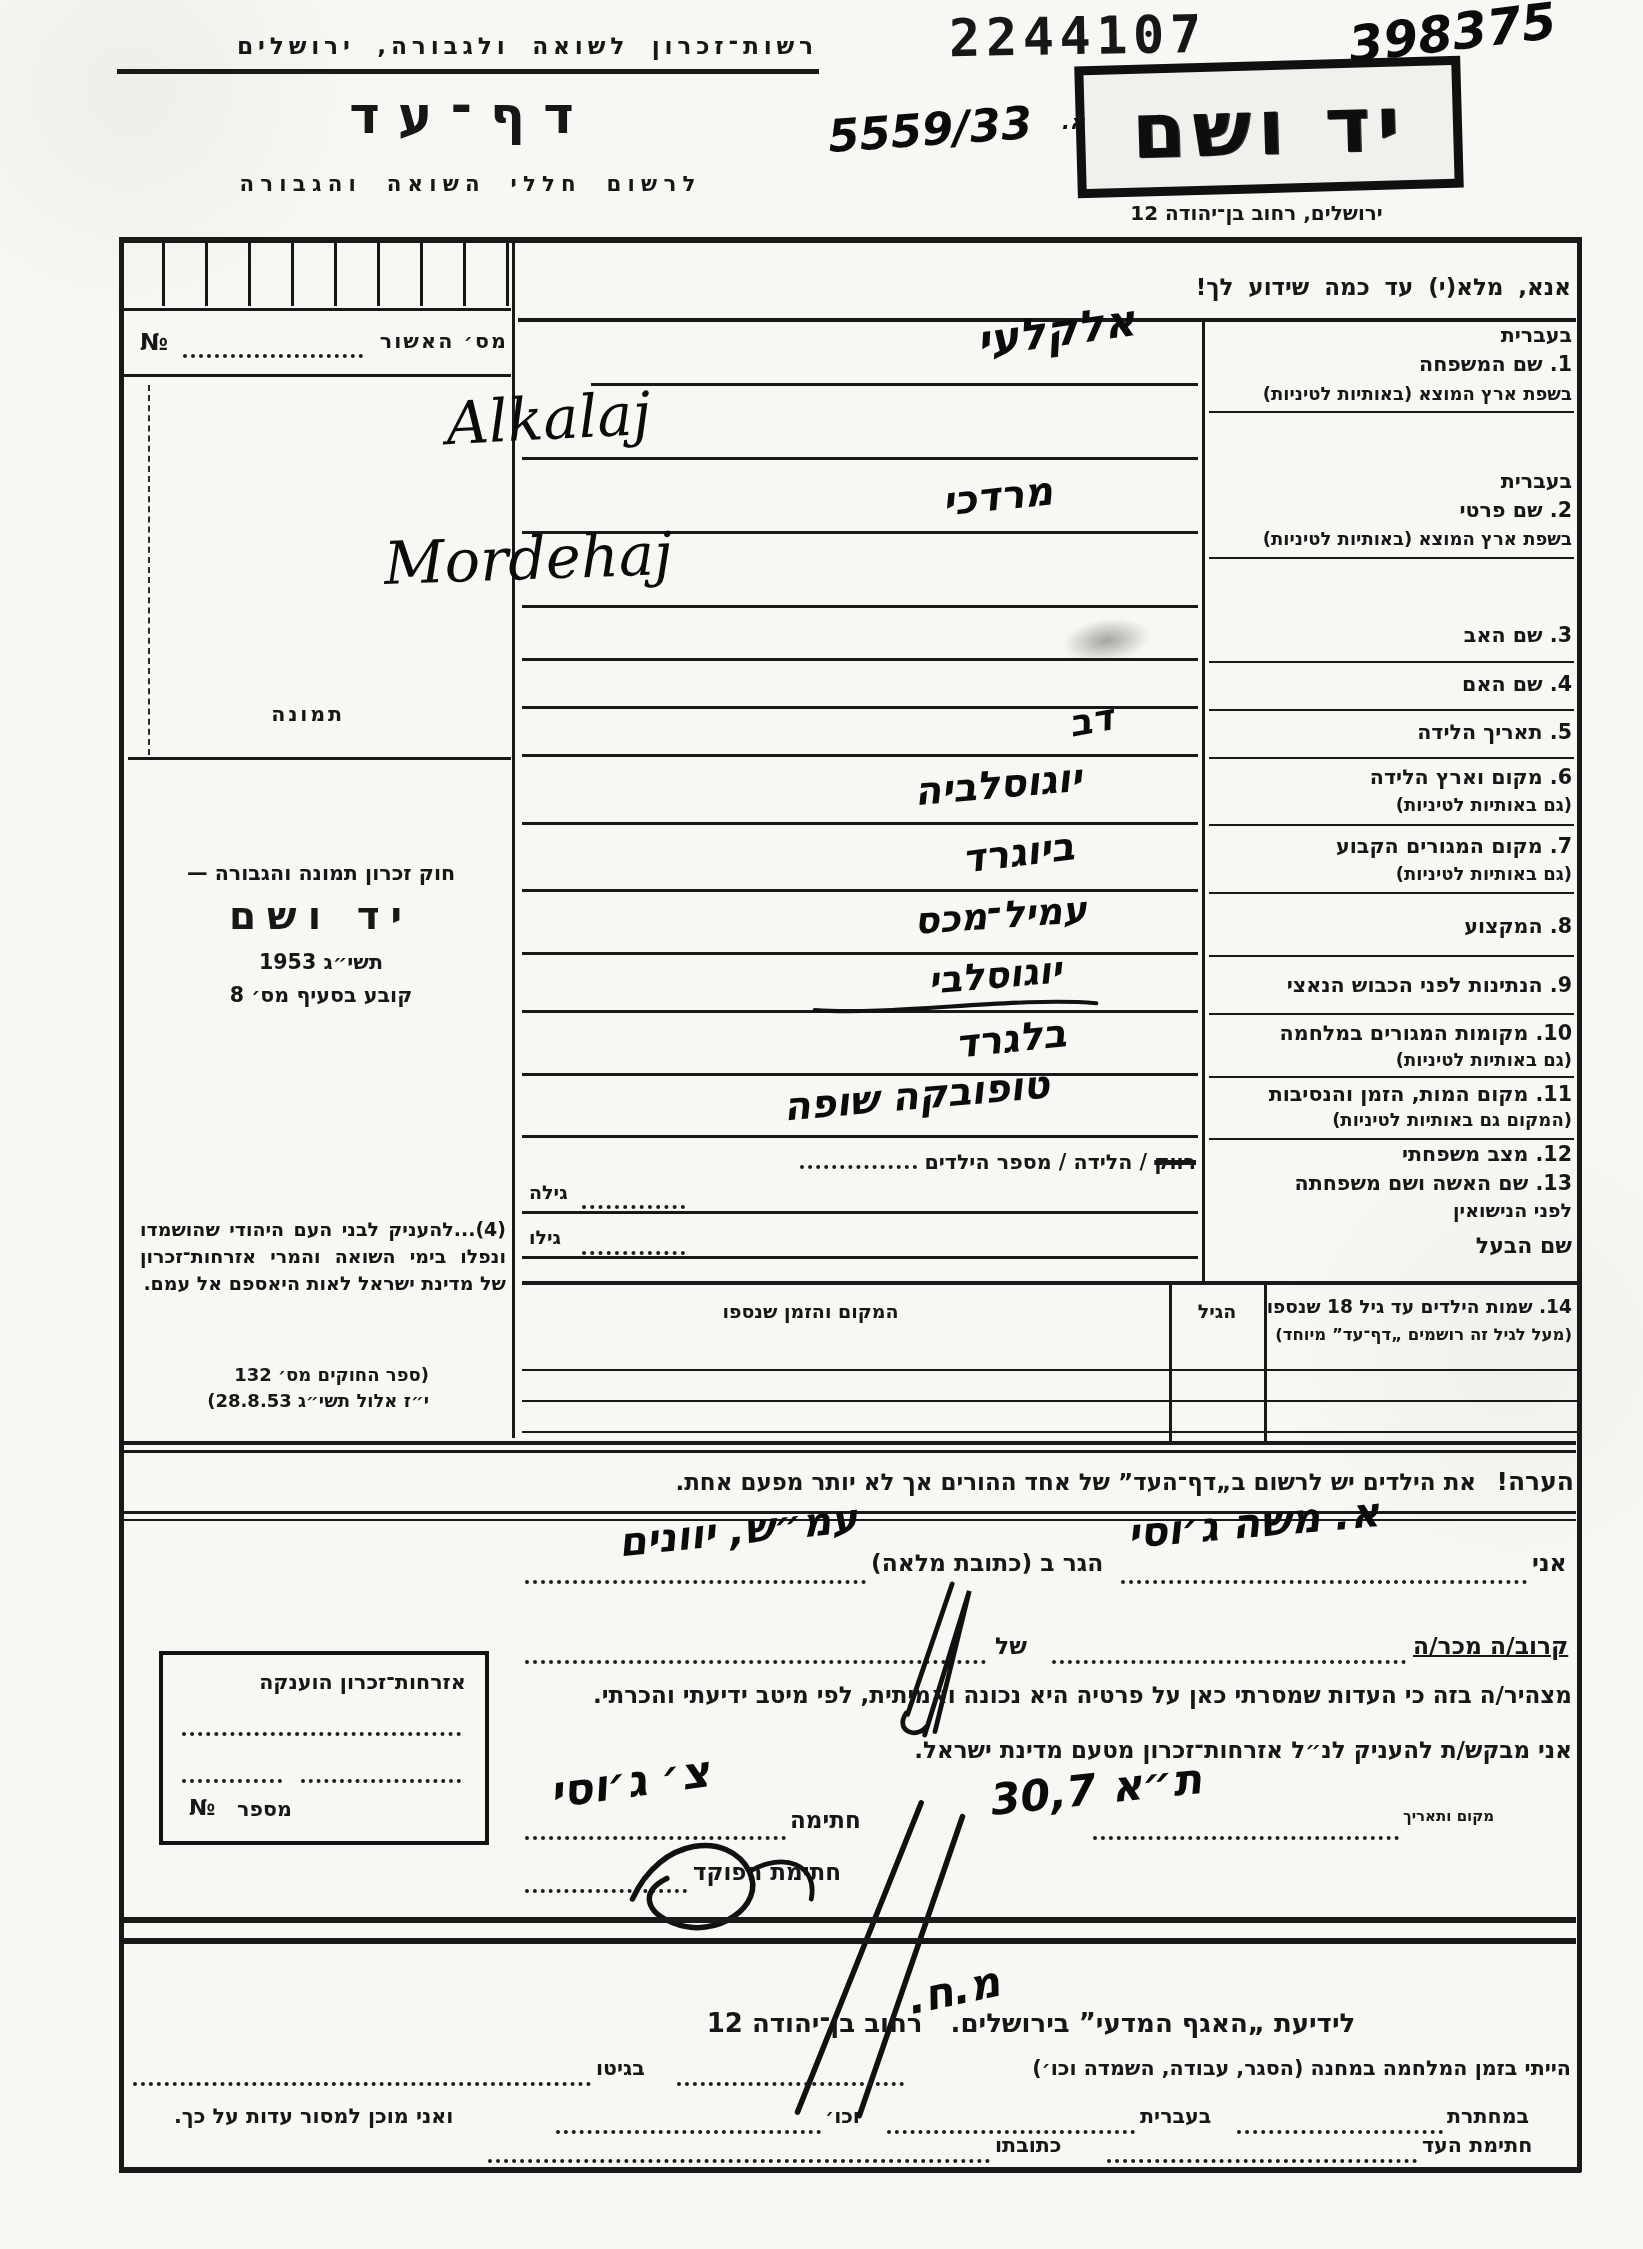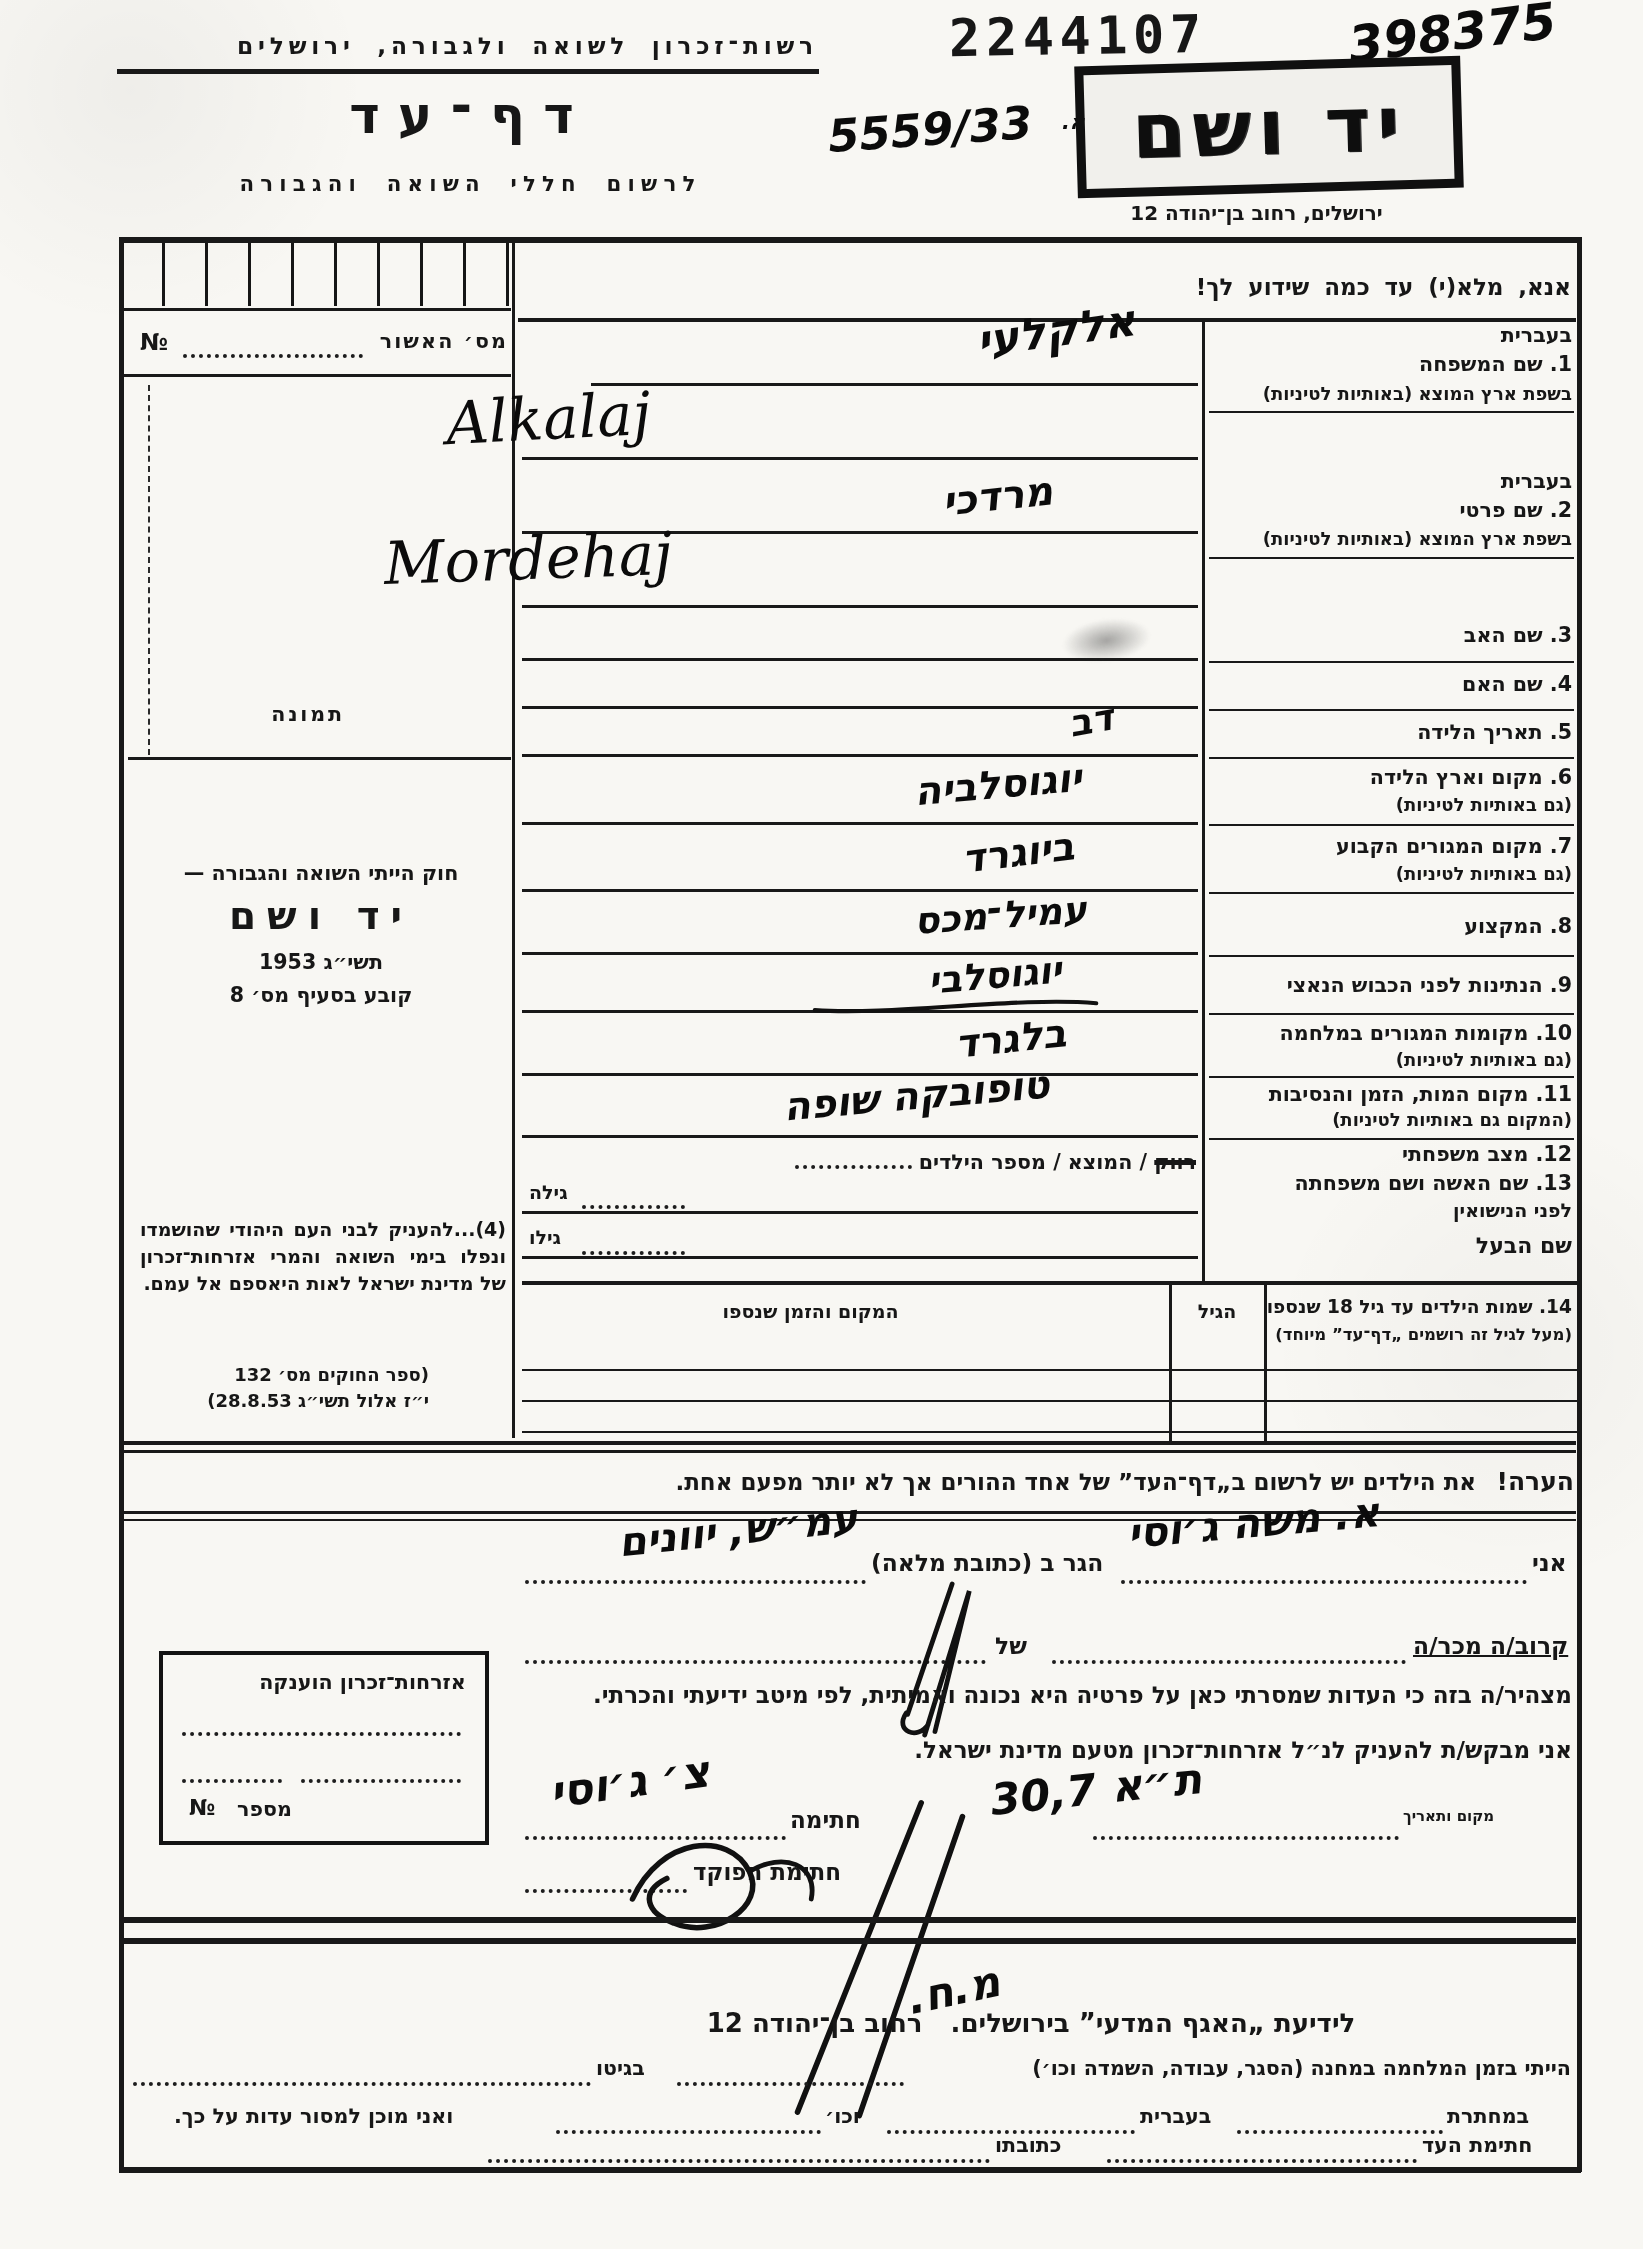--- a/index.html
+++ b/index.html
@@ -64,21 +64,21 @@
   <div class="dot" style="left:184px;top:354px;width:180px;"></div>
   <div class="lbl" style="left:141px;top:328px;font-size:23.4px;">№</div>
   <div class="line" style="left:125px;top:374px;width:387px;height:2.8px;"></div>
 
   <div class="dashv" style="left:149px;top:385px;height:370px;"></div>
   <div class="lbl ctr" style="left:206px;top:702px;width:206px;font-size:20.6px;letter-spacing:2.8px;">תמונה</div>
   <div class="line" style="left:129px;top:757px;width:383px;height:2.8px;"></div>
 
   <div class="line" style="left:513px;top:237px;width:3.4px;height:1201px;"></div>
 
-  <div class="lbl ctr" style="left:138px;top:861px;width:368px;font-size:20.6px;">חוק הייתי השואה והגבורה —</div>
+  <div class="lbl ctr" style="left:138px;top:861px;width:368px;font-size:20.6px;">חוק זכרון תמונה והגבורה —</div>
   <div class="lbl ctr" style="left:138px;top:893px;width:368px;font-size:39px;letter-spacing:11px;">יד ושם</div>
   <div class="lbl ctr" style="left:138px;top:950px;width:368px;font-size:20.6px;">תשי״ג 1953</div>
   <div class="lbl ctr" style="left:138px;top:983px;width:368px;font-size:20.6px;">קובע בסעיף מס׳ 8</div>
   <div class="abs" style="left:141px;top:1216px;width:366px;font-size:19px;font-weight:bold;line-height:1.42;text-align:justify;white-space:normal;">‎...(4)להעניק לבני העם היהודי שהושמדו ונפלו בימי השואה והמרי אזרחות־זכרון של מדינת ישראל לאות היאספם אל עמם.</div>
   <div class="lbl rgt" style="left:141px;top:1364px;width:289px;font-size:18px;">(ספר החוקים מס׳ 132</div>
   <div class="lbl rgt" style="left:141px;top:1390px;width:289px;font-size:18px;">י״ז אלול תשי״ג 28.8.53)</div>
 
   <div class="lbl rgt" style="left:1163px;top:274px;width:409px;font-size:23px;word-spacing:6.9px;">אנא, מלא(י) עד כמה שידוע לך!</div>
   <div class="line" style="left:519px;top:318px;width:1058px;height:4.1px;"></div>
   <div class="line" style="left:1203px;top:318px;width:2.8px;height:963px;"></div>
@@ -149,21 +149,21 @@
   <div class="lbl rgt" style="left:1210px;top:1082px;width:363px;font-size:20.6px;">11. מקום המות, הזמן והנסיבות</div>
   <div class="lbl rgt sub" style="left:1210px;top:1109px;width:363px;">(המקום גם באותיות לטיניות)</div>
   <div class="line" style="left:523px;top:1135px;width:676px;height:2.8px;"></div>
   <div class="line" style="left:1210px;top:1138px;width:365px;height:2.1px;"></div>
   <div class="hw hw-he" style="left:784px;top:1073px;font-size:39px;transform:rotate(-5deg);">טופובקה שופה</div>
 
   <div class="lbl rgt" style="left:1210px;top:1142px;width:363px;font-size:20.6px;">12. מצב משפחתי</div>
   <div class="lbl rgt" style="left:526px;top:1150px;width:671px;font-size:20.6px;">
     <span class="struck">רווק</span>
     <span>/</span>
-    <span>המוצא</span>
+    <span>הלידה</span>
     <span>/</span>
     <span>מספר הילדים</span>
     <span class="inline-dots" style="width:117px;"></span>
   </div>
 
   <div class="lbl rgt" style="left:1210px;top:1171px;width:363px;font-size:20.6px;">13. שם האשה ושם משפחתה</div>
   <div class="lbl rgt sub" style="left:1210px;top:1199px;width:363px;font-size:19px;font-weight:bold;">לפני הנישואין</div>
   <div class="line" style="left:523px;top:1211px;width:676px;height:2.8px;"></div>
   <div class="lbl" style="left:530px;top:1181px;font-size:19px;">גילה</div>
   <div class="dot" style="left:583px;top:1205px;width:103px;"></div>

